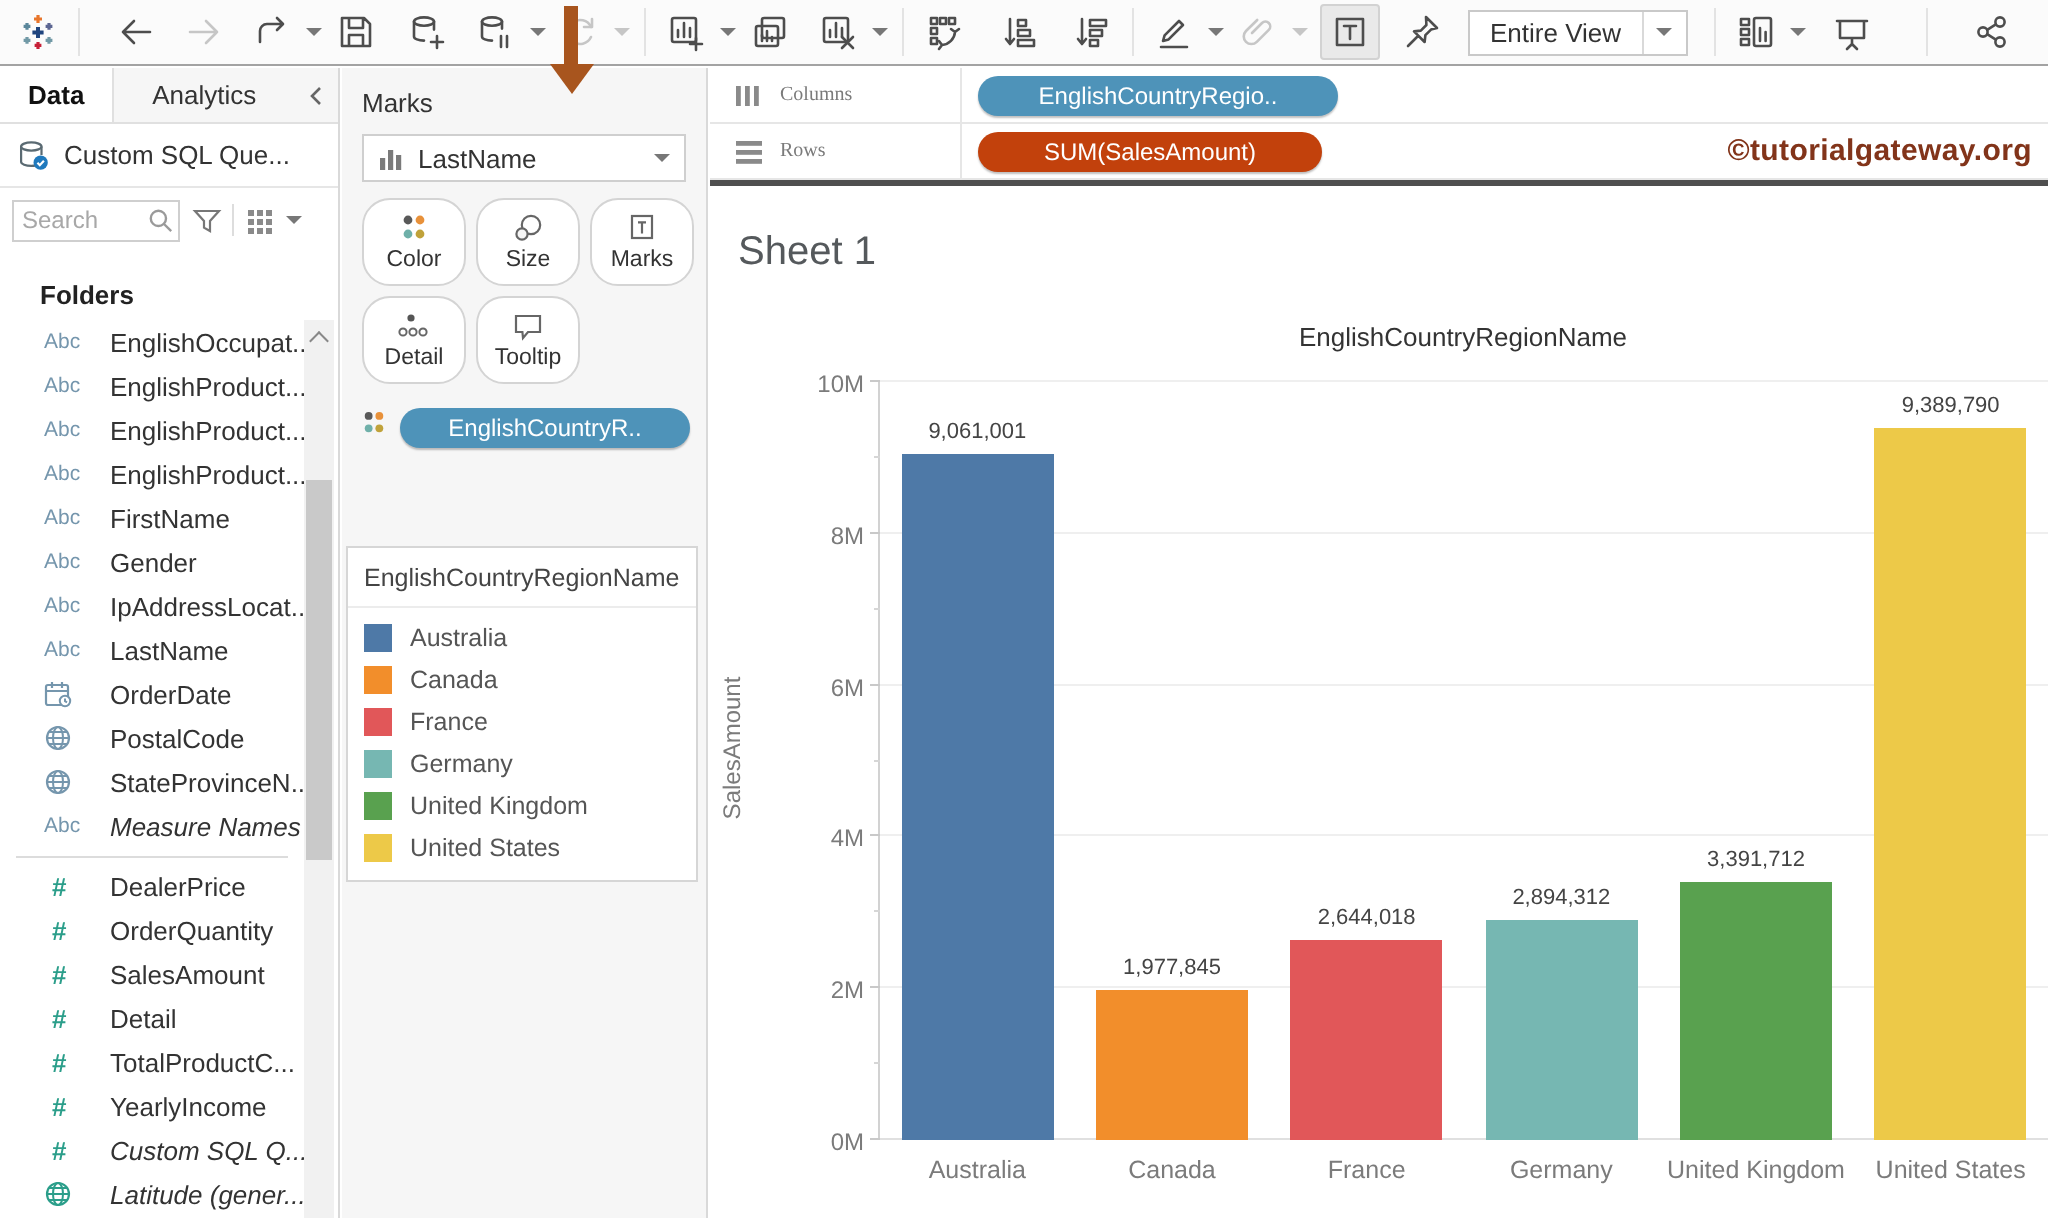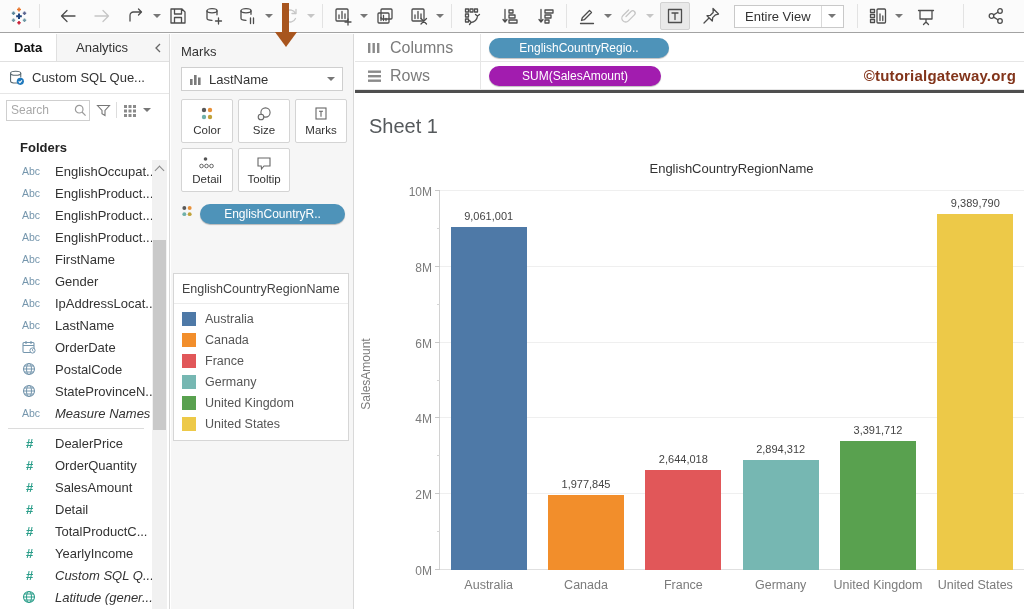--- a/index.html
+++ b/index.html
@@ -63,40 +63,40 @@
   .scroll-thumb { position:absolute; top:80px; left:1px; right:1px; height:190px; background:#c9c9c9; }
 
   
   .marks-panel { position:absolute; top:34px; left:171px; width:183px; bottom:0; background:#f6f6f6;
     border-right:1px solid #d9d9d9; }
   .marks-title { font-size:13px; color:#333; padding:10px 0 8px 10px; }
   .marktype-dd { margin:0 10px; height:24px; background:#fff; border:1px solid #cfcfcf; display:flex;
     align-items:center; padding:0 7px; gap:7px; }
   .marktype-dd .lbl { flex:1; font-size:13px; color:#333; }
   .marks-grid { display:grid; grid-template-columns:52px 52px 52px; gap:5px; padding:8px 10px 0 10px; }
-  .mark-btn { height:44px; background:#fff; border:1px solid #d4d4d4; border-radius:2px; display:flex;
+  .mark-btn { height:44px; background:#fff; border:1px solid #d4d4d4; border-radius:14px; display:flex;
     flex-direction:column; align-items:center; justify-content:center; gap:2px; }
   .mark-btn .mlabel { font-size:11.5px; color:#333; }
   .mark-btn svg { width:18px; height:16px; }
   .marks-pill-row { display:flex; align-items:flex-start; gap:5px; padding:12px 8px 0 8px; }
   .pill { height:20px; border-radius:10px; color:#fff; font-size:12px; display:flex; align-items:center;
     justify-content:center; padding:0 10px; box-shadow:0 1px 1px rgba(0,0,0,.25); white-space:nowrap; }
   .legend-card { position:absolute; left:2px; top:239px; width:176px; background:#fff; border:1px solid #d6d6d6; }
   .legend-title { font-size:12.5px; color:#444; padding:8px 8px 7px 8px; border-bottom:1px solid #ececec; white-space:nowrap; }
   .legend-item { height:21px; display:flex; align-items:center; gap:9px; padding-left:8px; }
   .legend-swatch { width:14px; height:14px; flex:none; }
   .legend-label { font-size:12.5px; color:#555; }
 
   
   .main { position:absolute; top:34px; left:355px; right:0; bottom:0; background:#fff; }
   .shelf-row { height:28px; display:flex; align-items:center; border-bottom:1px solid #e6e6e6; }
   .shelf-head { width:126px; height:100%; display:flex; align-items:center; gap:8px; padding-left:12px;
     border-right:1px solid #e6e6e6; flex:none; }
   .shelf-head svg { width:15px; height:14px; }
-  .shelf-label { color:#7b7b7b; font-size:16px; }
+  .shelf-label { color:#7b7b7b; font-size:10px;font-family:Liberation Serif, serif; }
   .shelf-pills { display:flex; align-items:center; padding-left:8px; flex:1; }
   .shelf-pill-col { width:180px; }
   .shelf-pill-row { width:172px; }
   .watermark { margin-left:auto; padding-right:8px; font-weight:bold; font-size:15px; color:#82341a; letter-spacing:.2px; }
   .dark-rule { height:3px; background:#4f4f4f; }
   .sheet-title { font-size:20px; color:#55595c; padding:22px 0 0 14px; }
   .chart-title { position:absolute; left:84px; right:0; top:127px; text-align:center; font-size:13px; color:#333; }
   .ylabel { position:absolute; left:-44px; top:333px; width:110px; text-align:center; font-size:12px; color:#7b7b7b;
     transform:rotate(-90deg); }
   .plot { position:absolute; left:84px; right:0; top:157px; height:379px; border-left:1px solid #d2d2d2; }
@@ -600,21 +600,21 @@
       <svg viewBox="0 0 15 14">
         <g fill="#8a8a8a">
             <rect x="1" y="1.5" width="13" height="2.4"></rect>
             <rect x="1" y="6" width="13" height="2.4"></rect>
             <rect x="1" y="10.5" width="13" height="2.4"></rect>
           </g>
       </svg>
       <span class="shelf-label">Rows</span>
     </div>
     <div class="shelf-pills" style="flex:1">
-      <div class="pill shelf-pill-row" id="rows-pill" style="background: #a21caf;">SUM(SalesAmount)</div>
+      <div class="pill shelf-pill-row" id="rows-pill" style="background: #c2410c;">SUM(SalesAmount)</div>
       <div class="watermark">©tutorialgateway.org</div>
     </div>
   </div>
   <div class="dark-rule"></div>
   <div class="sheet-title">Sheet 1</div>
   <div class="chart-title">EnglishCountryRegionName</div>
   <div class="ylabel">SalesAmount</div>
   <div class="plot" id="plot">
       <div class="gridline zero" style="bottom: 0%;"></div>
       <div class="ytick" style="bottom: 0%;"></div>

